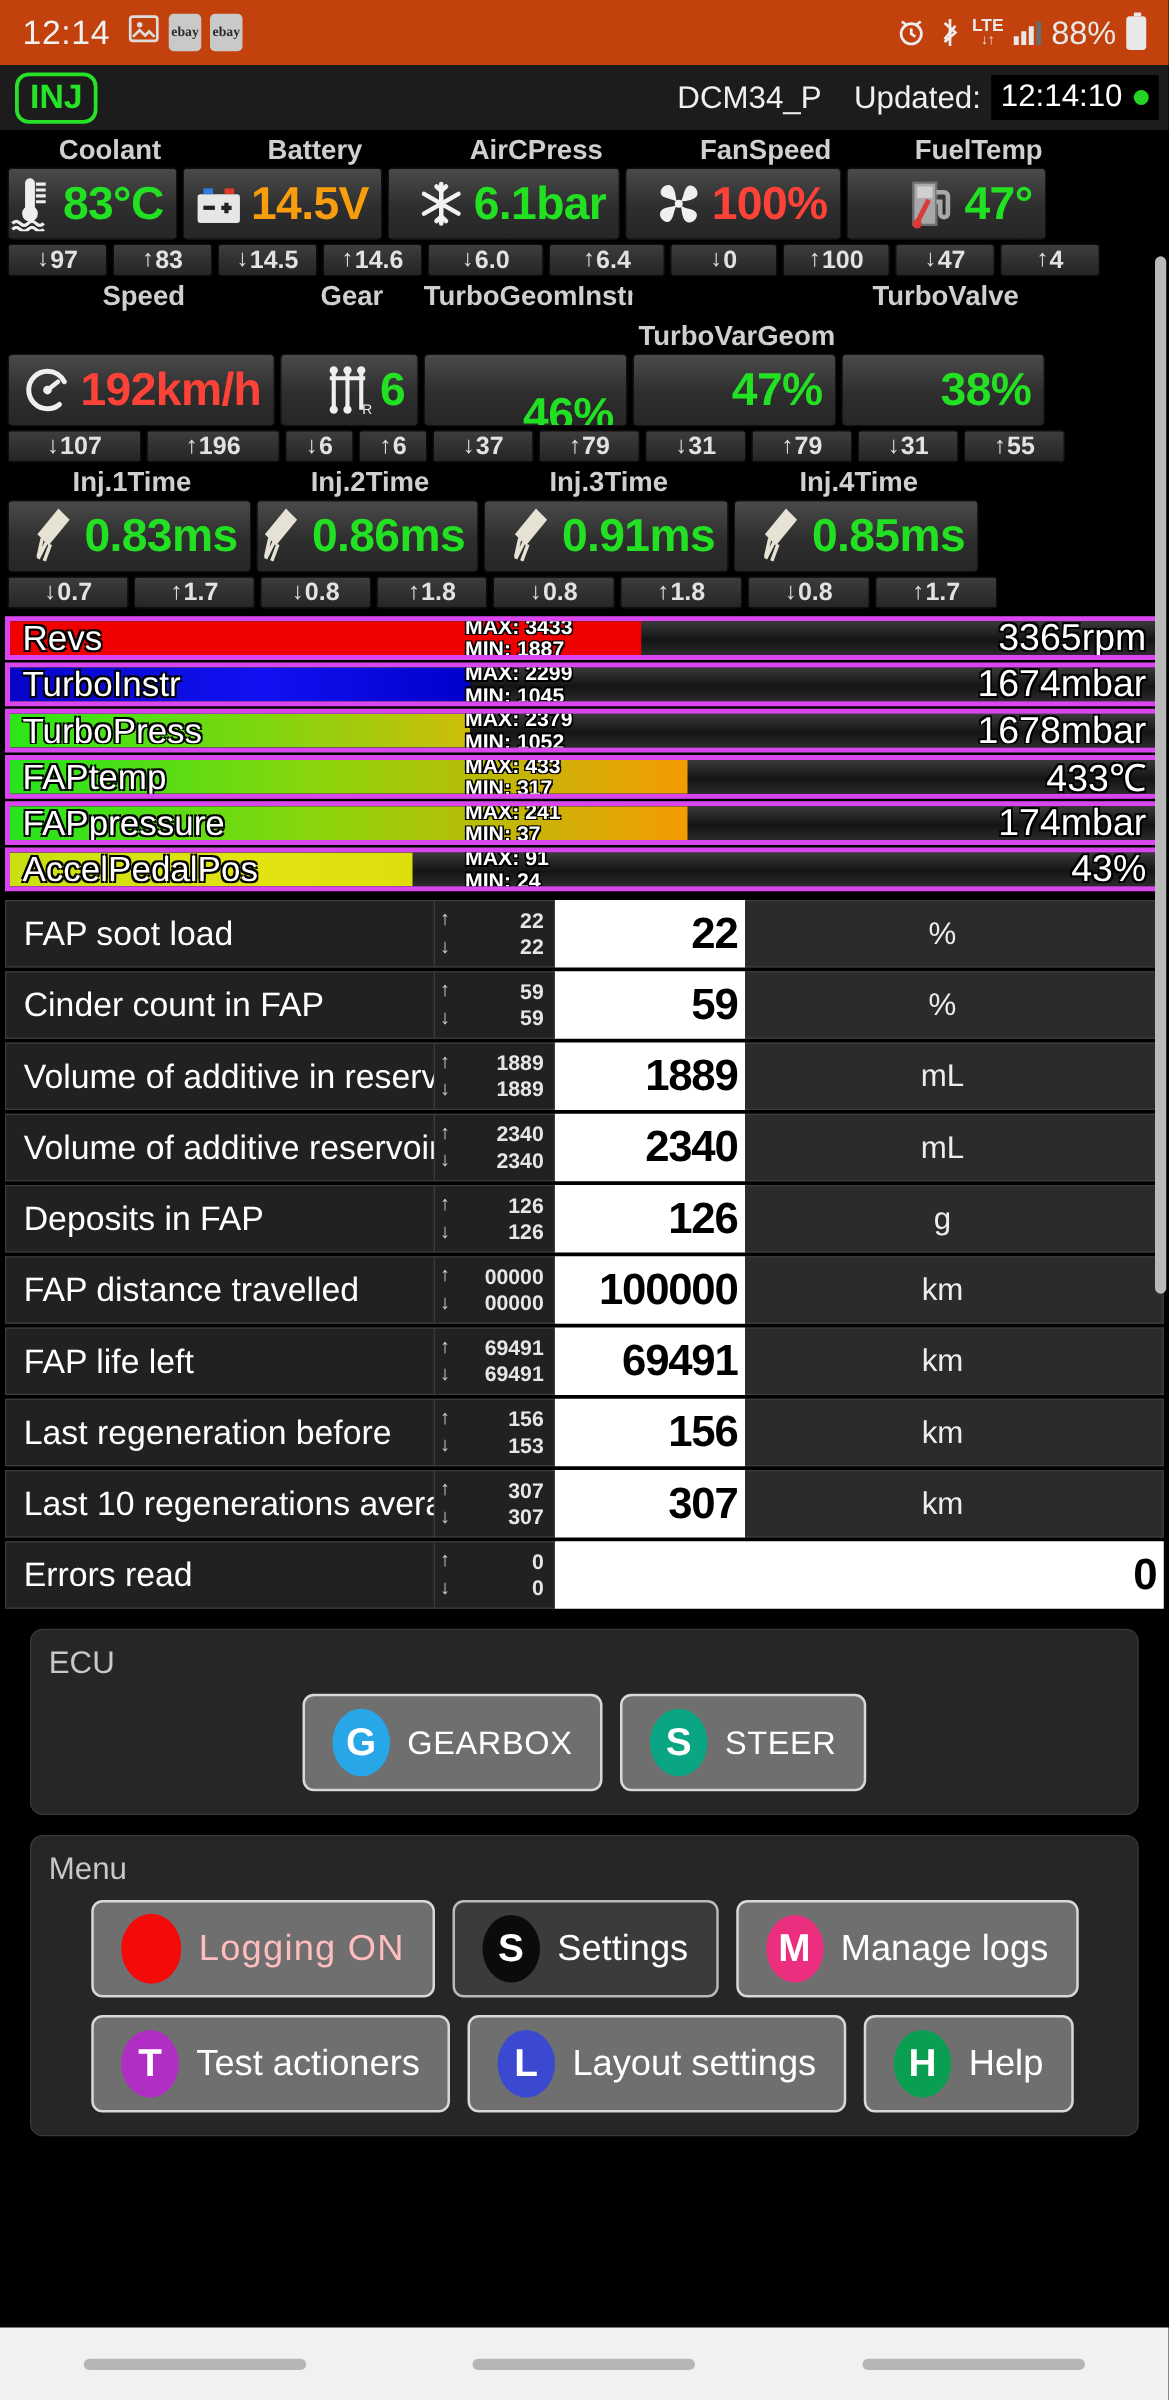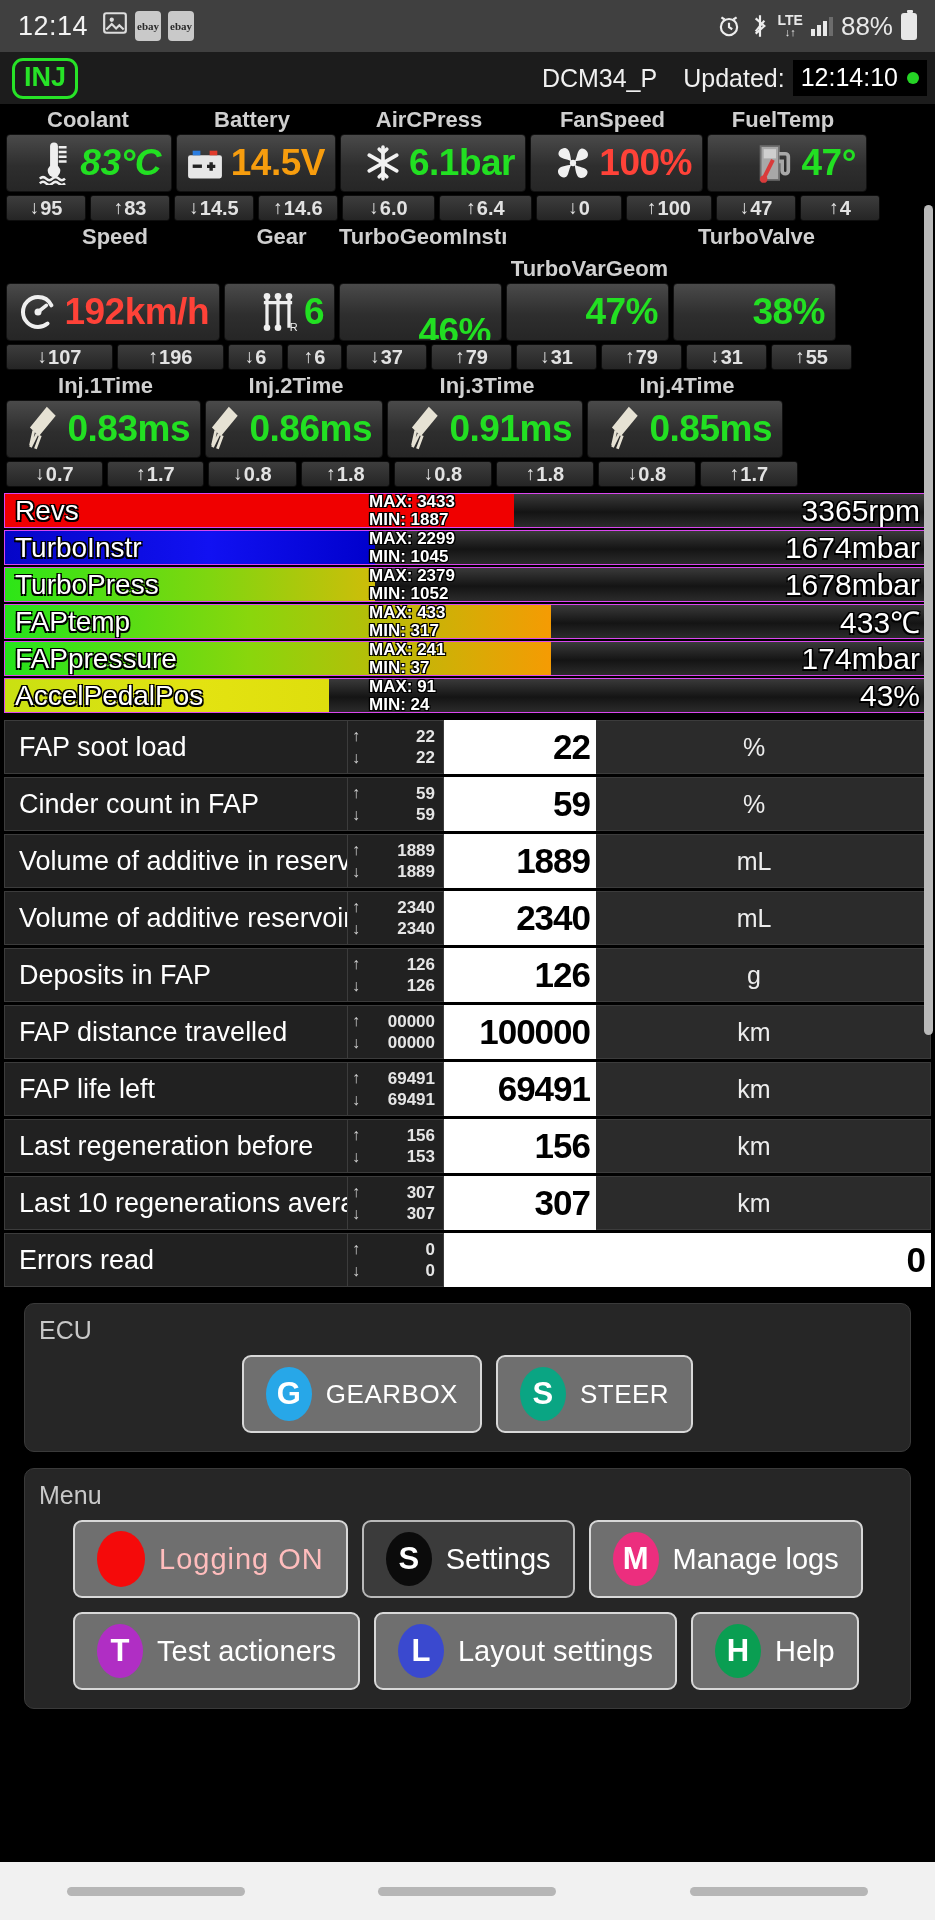--- a/index.html
+++ b/index.html
@@ -6,21 +6,21 @@
   html, body {
     width: 935px; height: 1920px;
     background: #000;
     font-family: "Liberation Sans", sans-serif;
     overflow: hidden;
   }
   .screen { position: relative; width: 935px; height: 1920px; background: #000; }
 
   
   .statusbar {
-    height: 52px; background: #404040; color: #e8e8e8;
+    height: 52px; background: #c2410c; color: #e8e8e8;
     display: flex; align-items: center; padding: 0 18px;
     font-size: 25px;
   }
   .sb-clock { font-size: 27px; letter-spacing: .5px; color: #f2f2f2; }
   .sb-left-icons { display: flex; align-items: center; gap: 7px; margin-left: 14px; }
   .sb-appicon {
     width: 26px; height: 30px; border-radius: 4px;
     background: #c9c9c9; color: #2b2b2b;
     font-size: 11px; font-weight: bold;
     display: flex; align-items: center; justify-content: center;
@@ -82,21 +82,21 @@
     color: #e2e2e2; font-size: 20px; font-weight: bold;
     height: 26px; display: flex; align-items: center; justify-content: center; gap: 1px;
     overflow: hidden; white-space: nowrap;
   }
   .arr { font-size: 19px; }
 
   
   .bars-block { margin: 6px 4px 0 4px; display: flex; flex-direction: column; gap: 2px; }
   .bar-row {
     position: relative; height: 35px; background: #1b1b1b;
-    border: 1px solid #d946ef; overflow: hidden; display: flex; align-items: center;
+    border: 4px solid #d946ef; overflow: hidden; display: flex; align-items: center;
   }
   .bar-track { position: absolute; inset: 0; background: linear-gradient(#3a3a3a, #141414 55%, #2b2b2b); }
   .bar-fill { position: absolute; top: 0; bottom: 0; left: 0; }
   .bar-name {
     position: relative; z-index: 3; color: #fff; font-size: 28px;
     padding-left: 10px; white-space: nowrap;
     text-shadow: -1.5px -1.5px 0 #000, 1.5px -1.5px 0 #000, -1.5px 1.5px 0 #000, 1.5px 1.5px 0 #000;
   }
   .bar-mm {
     position: absolute; z-index: 3; left: 364px; top: 0; height: 100%;
@@ -233,21 +233,21 @@
   <div id="gauges">
       <div class="gauge-group">
         <div class="g-labels">
           <div style="width: 164px;">Coolant</div>
           <div style="width: 164px;">Battery</div>
           <div style="width: 190px;">AirCPress</div>
           <div style="width: 177px;">FanSpeed</div>
           <div style="width: 164px;">FuelTemp</div>
         </div>
         <div class="g-cells">
-          <div class="g-cell" style="width: 166px; font-style: italic;">
+          <div class="g-cell" style="width: 136px;">
             <span class="g-icon">
               <svg width="38" height="44" viewBox="0 0 24 28">
                 <rect x="9.5" y="1" width="5" height="18" rx="2.5" fill="#efefef"></rect>
                 <circle cx="12" cy="19" r="4" fill="#efefef"></circle>
                 <path d="M15 4h5M15 7h5M15 10h5M15 13h5" stroke="#efefef" stroke-width="1.6"></path>
                 <path d="M3 24q2-2 4 0t4 0 4 0 4 0M3 27q2-2 4 0t4 0 4 0 4 0" stroke="#efefef" stroke-width="1.6" fill="none"></path>
               </svg>
             </span>
             <span class="g-val" style="color: rgb(34, 224, 34);">83°C</span>
           </div>
@@ -298,21 +298,21 @@
                 <circle cx="5" cy="24.5" r="2.4" fill="#d93b3b"></circle>
               </svg>
             </span>
             <span class="g-val" style="color: rgb(34, 224, 34);">47°</span>
           </div>
         </div>
         <div class="mm-row">
           <div class="mm-pair">
             <div class="mm-cell" style="width: 80px;">
               <span class="arr">↓</span>
-              <span>95</span>
+              <span>97</span>
             </div>
             <div class="mm-cell" style="width: 80px;">
               <span class="arr">↑</span>
               <span>83</span>
             </div>
           </div>
           <div class="mm-pair">
             <div class="mm-cell" style="width: 80px;">
               <span class="arr">↓</span>
               <span>14.5</span>

